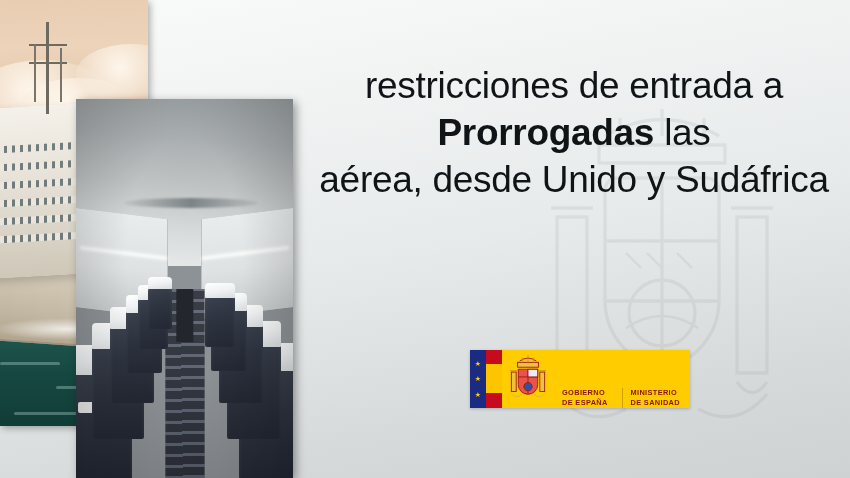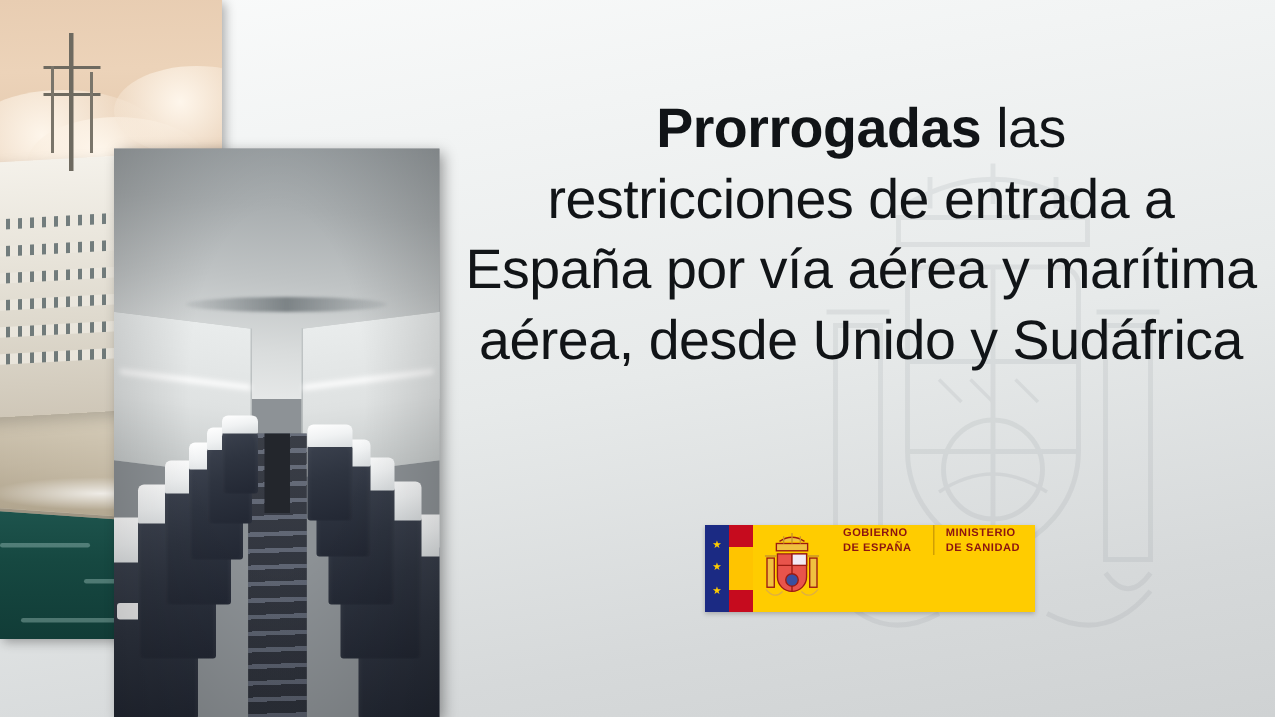--- a/index.html
+++ b/index.html
@@ -168,21 +168,21 @@
   .eu-star{color:#ffcc00;font-size:7px;line-height:7px;}
   .logo-flag{
     width:16px;flex:0 0 16px;
     background:linear-gradient(180deg,#c60b1e 0%,#c60b1e 25%,#ffc400 25%,#ffc400 75%,#c60b1e 75%,#c60b1e 100%);
   }
   .logo-arms{
     flex:0 0 52px;display:flex;align-items:center;justify-content:center;
   }
   .logo-arms svg{width:42px;height:50px;display:block;}
   .logo-txt{
-    flex:1;display:flex;align-items:flex-start;
+    flex:1;display:flex;align-items:flex-end;
   }
   .logo-col{
     flex:1;padding:0 8px;box-sizing:border-box;
     color:#8c1410;font-size:7.4px;line-height:10px;
     font-weight:700;letter-spacing:.35px;
   }
   .logo-col.second{border-left:1px solid rgba(170,120,10,.55);}
 </style>
 </head>
 <body>
@@ -280,23 +280,22 @@
       <div class="headrest" style="right:30px;top:32px;width:44px;height:22px;"></div>
       <div class="seat" style="right:46px;top:32px;width:36px;height:66px;"></div>
       <div class="headrest" style="right:46px;top:20px;width:36px;height:18px;"></div>
       <div class="seat" style="right:58px;top:20px;width:30px;height:54px;"></div>
       <div class="headrest" style="right:58px;top:10px;width:30px;height:15px;"></div>
     </div>
     <div class="cab-vign"></div>
   </div>
 
   <div class="headline">
+    <span class="ln">restricciones de entrada a</span>
     <span class="ln"><b>Prorrogadas</b><span> las</span></span>
-    <span class="ln">restricciones de entrada a</span>
-    <span class="ln">España por vía aérea y marítima</span>
     <span class="ln">aérea, desde Unido y Sudáfrica</span>
   </div>
 
   <div class="logo">
     <div class="logo-eu">
       <span class="eu-star">★</span>
       <span class="eu-star">★</span>
       <span class="eu-star">★</span>
     </div>
     <div class="logo-flag"></div>

